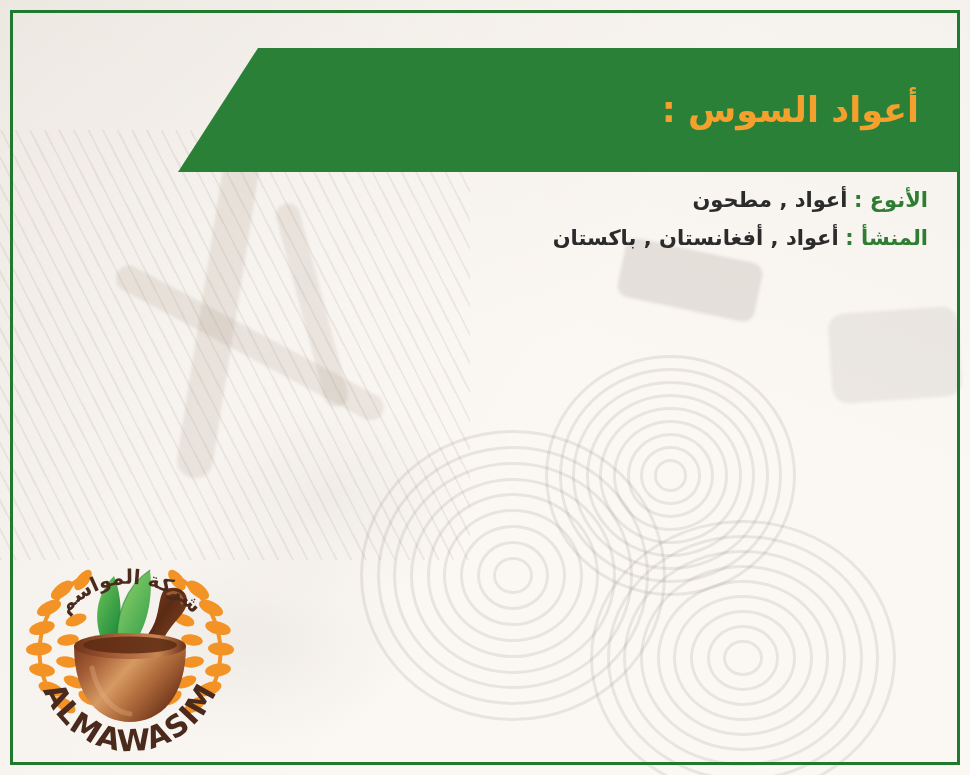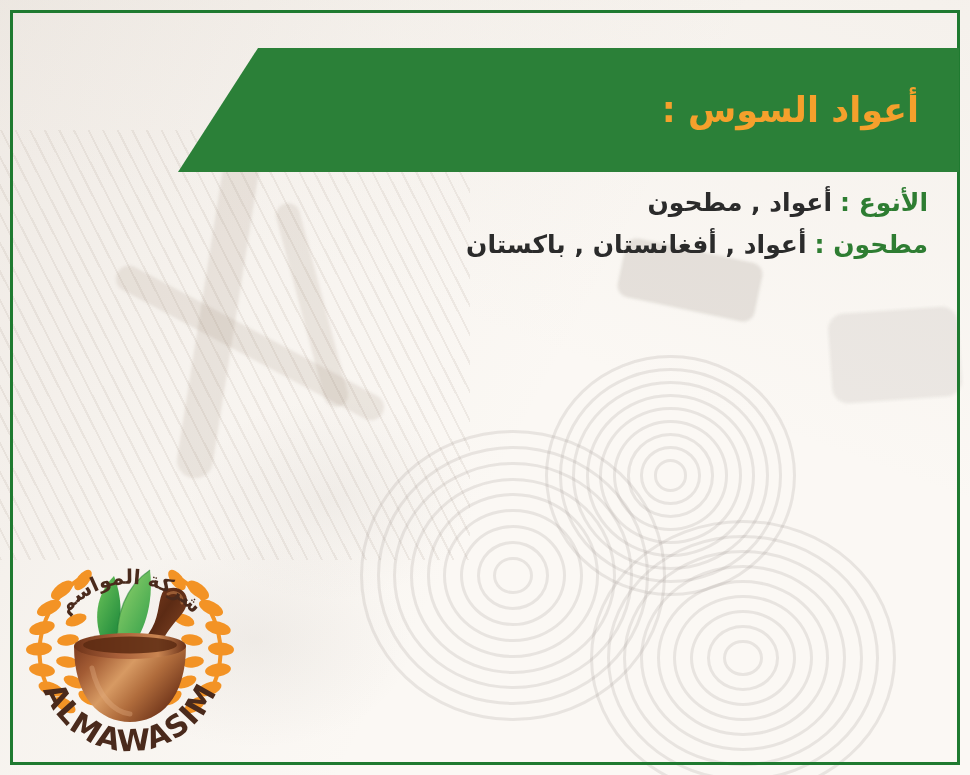--- a/index.html
+++ b/index.html
@@ -68,21 +68,21 @@
     white-space:nowrap;
     letter-spacing:.5px;
   }
 
   
   .info{
     position:absolute;right:42px;top:190px;
     direction:rtl;text-align:right;
   }
   .info-row{
-    font-size:25px;
+    font-size:21px;
     line-height:1.0;
     margin-bottom:17px;
     white-space:nowrap;
     text-align:right;
   }
   .info-label{color:#2e7d32;font-weight:700;}
   .info-value{color:#2b2b2b;font-weight:700;}
 
   
   .logo{position:absolute;left:18px;top:528px;width:224px;height:228px;}
@@ -140,21 +140,21 @@
   <div class="banner">
     <div class="banner-title">أعواد السوس :</div>
   </div>
 
   <div class="info">
     <div class="info-row">
       <span class="info-label">الأنوع :</span>
       <span class="info-value">أعواد , مطحون</span>
     </div>
     <div class="info-row">
-      <span class="info-label">مطحون :</span>
+      <span class="info-label">المنشأ :</span>
       <span class="info-value">أعواد , أفغانستان , باكستان</span>
     </div>
   </div>
 
   <div class="logo">
     <svg viewBox="0 0 224 228" xmlns="http://www.w3.org/2000/svg">
       <defs>
         <linearGradient id="bowlG" x1="0" y1="0" x2="1" y2="0.6">
           <stop offset="0%" stop-color="#7c3b20"></stop>
           <stop offset="22%" stop-color="#a35c34"></stop>

